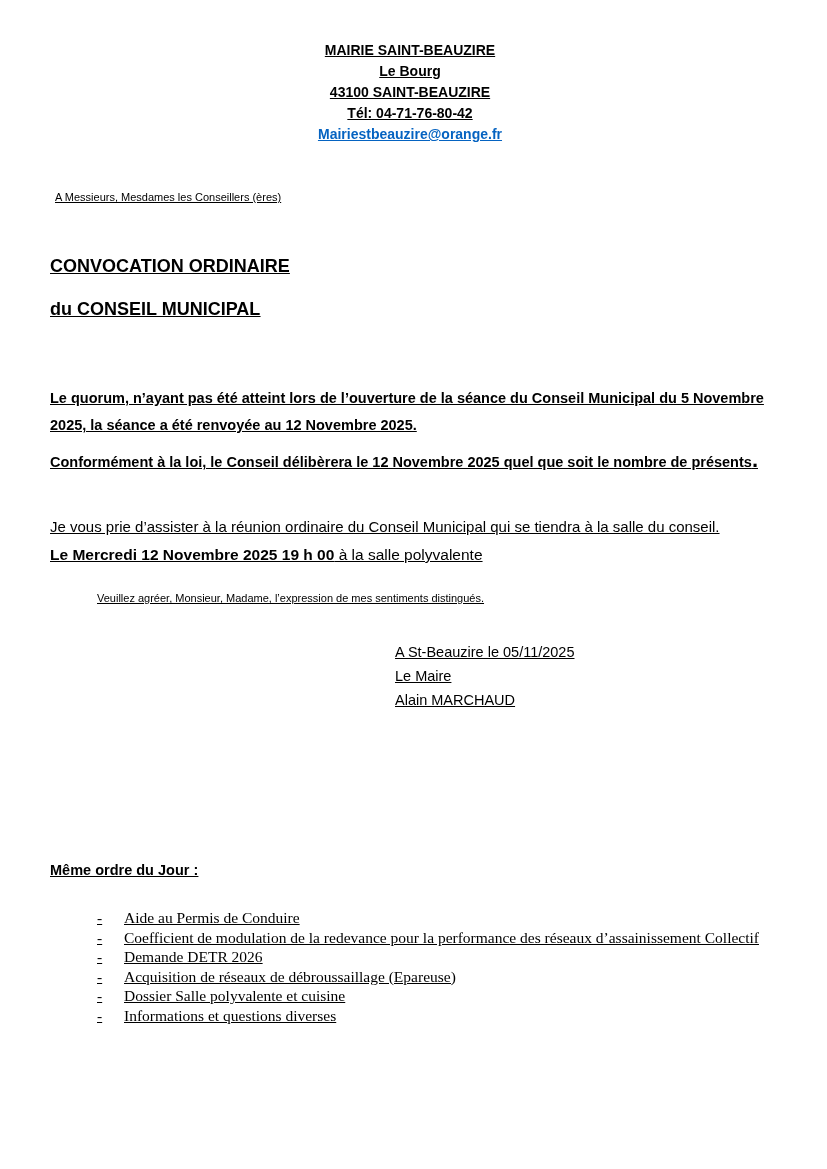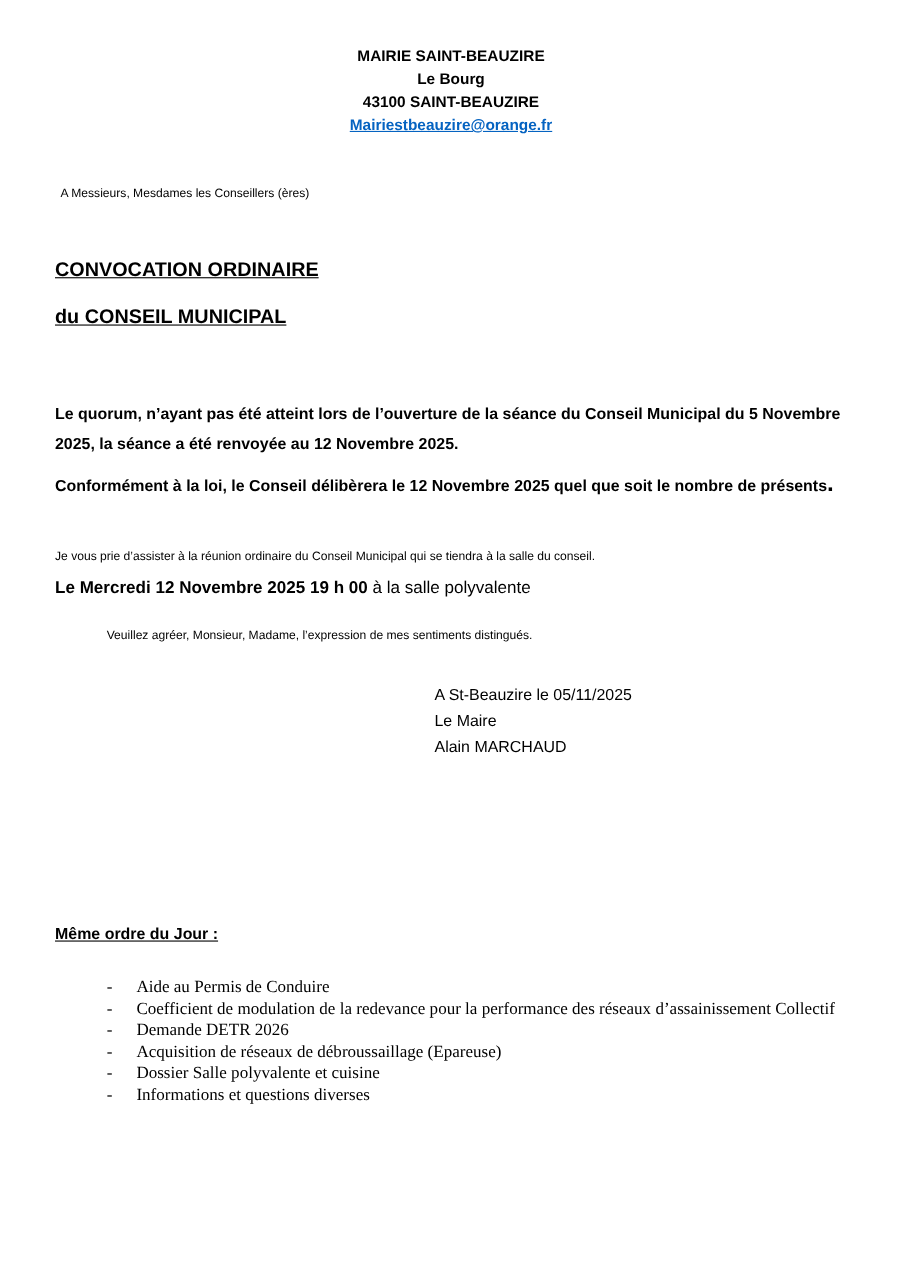--- a/index.html
+++ b/index.html
@@ -6,20 +6,21 @@
   html, body { background: #ffffff; }
   body { font-family: "Liberation Sans", sans-serif; color: #000000; }
 
   .page {
     width: 827px;
     height: 1169px;
     margin: 0 auto;
     background: #ffffff;
     padding: 40px 57px 0 50px;
     overflow: hidden;
+    text-decoration: underline;
   }
 
   
   .letterhead {
     text-align: center;
     font-weight: bold;
     font-size: 14px;
     line-height: 21px;
   }
   .email-link {
@@ -52,21 +53,21 @@
     font-size: 14.5px;
     font-weight: bold;
     line-height: 27px;
   }
   .para-bold.second { margin-top: 7px; }
   .big-period { font-size: 22px; font-weight: bold; }
 
   
   .para-invitation {
     margin-top: 36px;
-    font-size: 11px;
+    font-size: 15px;
     line-height: 29px;
   }
   .meeting-line {
     margin-top: 5px;
     font-size: 15.5px;
   }
   .meeting-bold { font-weight: bold; }
 
   .closing {
     margin-top: 28px;
@@ -107,20 +108,21 @@
 </style>
 </head>
 <body>
 
 <div class="page">
 
   <div class="letterhead">
     <div>MAIRIE SAINT-BEAUZIRE</div>
     <div>Le Bourg</div>
     <div>43100 SAINT-BEAUZIRE</div>
+    <div>Tél: 04-71-76-80-42</div>
     <div>
       <a class="email-link">Mairiestbeauzire@orange.fr</a>
     </div>
   </div>
 
   <p class="salutation">A Messieurs, Mesdames les Conseillers (ères)</p>
 
   <h1 class="doc-title">
     <span class="title-line">CONVOCATION ORDINAIRE</span><br>
     <span class="title-line">du CONSEIL MUNICIPAL</span>

